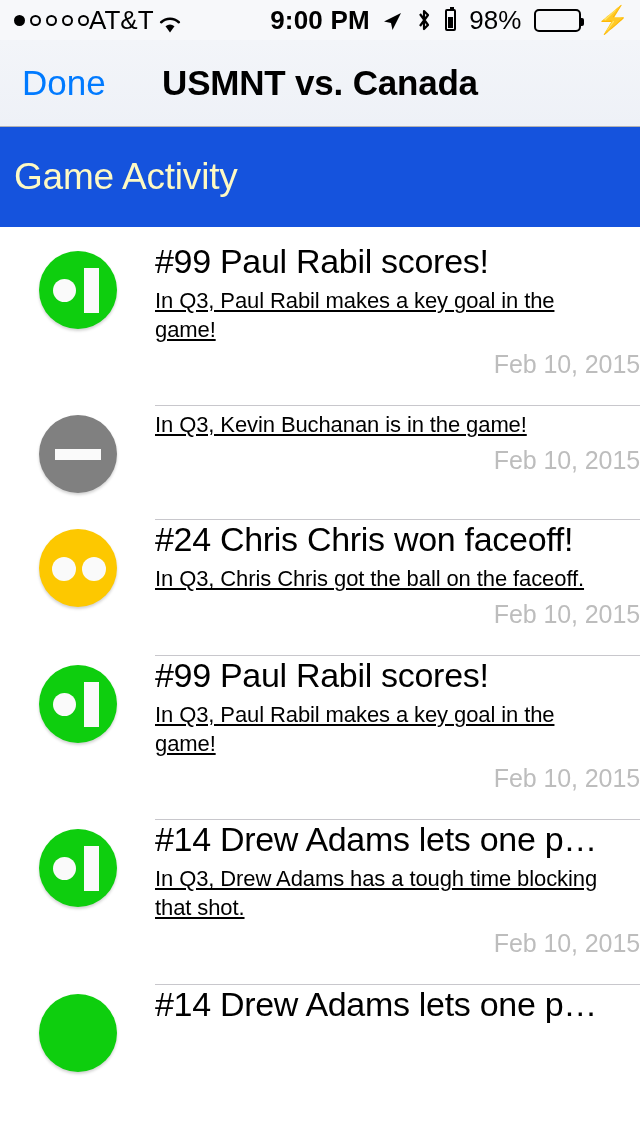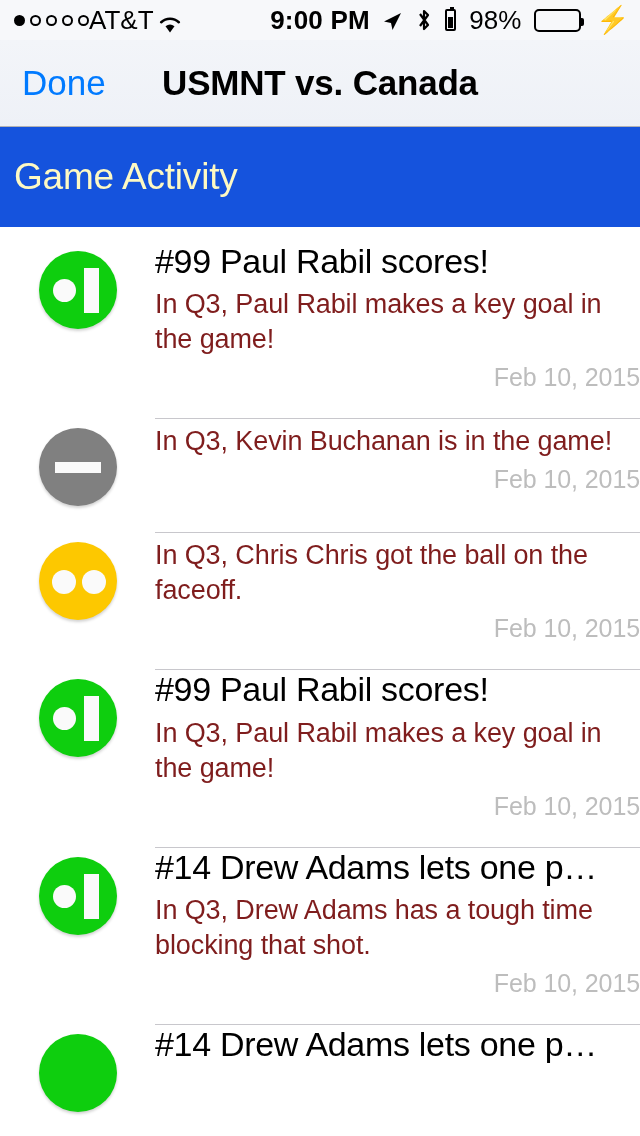--- a/index.html
+++ b/index.html
@@ -127,23 +127,24 @@
     position:relative;
     flex:1; padding-right:0px;
   }
   .row-title {
     font-size:34px; color:#000; line-height:1.18;
     white-space:nowrap; overflow:hidden;
     padding-right:4px;
     letter-spacing:-0.3px;
   }
   .row-sub {
-    font-size:27px; color:#7f1d1d; line-height:1.3;
+    font-size:22px; color:#000000; line-height:1.3;
     margin-top:6px; padding-right:26px;
     letter-spacing:-0.1px;
+    text-decoration:underline;
   }
   .row-date {
     font-size:25px; color:#bdbdbd;
     text-align:right; margin-top:6px;
     letter-spacing:-0.1px;
   }
   .row.partial { overflow:hidden; }
 </style>
 </head>
 <body>
@@ -229,20 +230,21 @@
     </div>
 
     <div class="row">
       <div class="row-icon-cell">
         <div class="badge face">
           <span class="f-dot-l"></span>
             <span class="f-dot-r"></span>
         </div>
       </div>
       <div class="row-inner">
+        <div class="row-title">#24 Chris Chris won faceoff!</div>
         <div class="row-sub">In Q3, Chris Chris got the ball on the faceoff.</div>
         <div class="row-date">Feb 10, 2015</div>
       </div>
     </div>
 
     <div class="row">
       <div class="row-icon-cell">
         <div class="badge goal">
           <span class="g-dot"></span>
             <span class="g-bar"></span>

